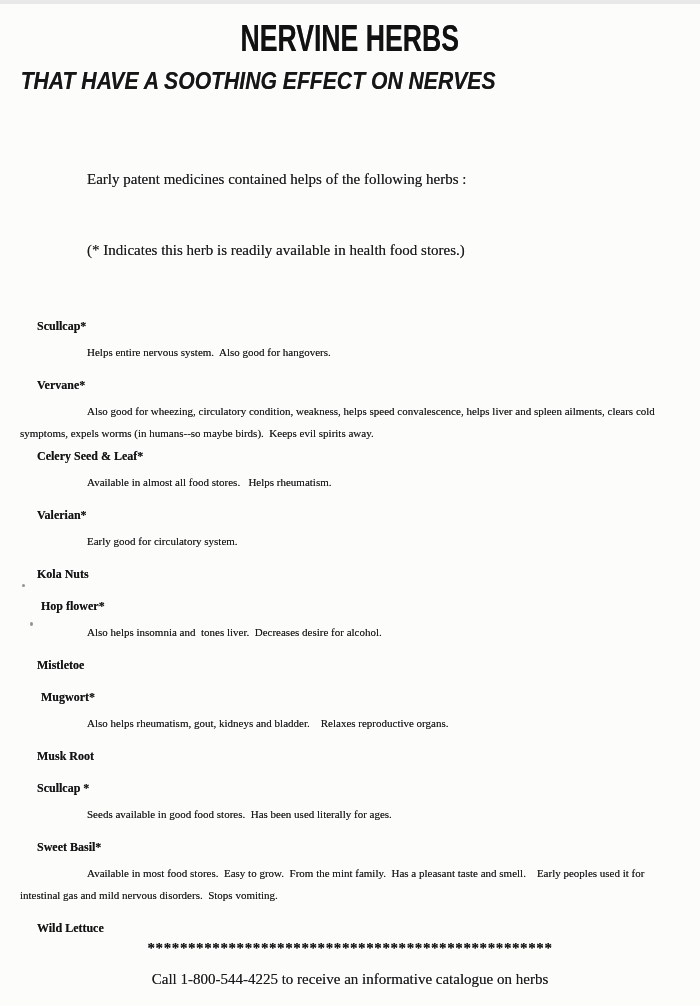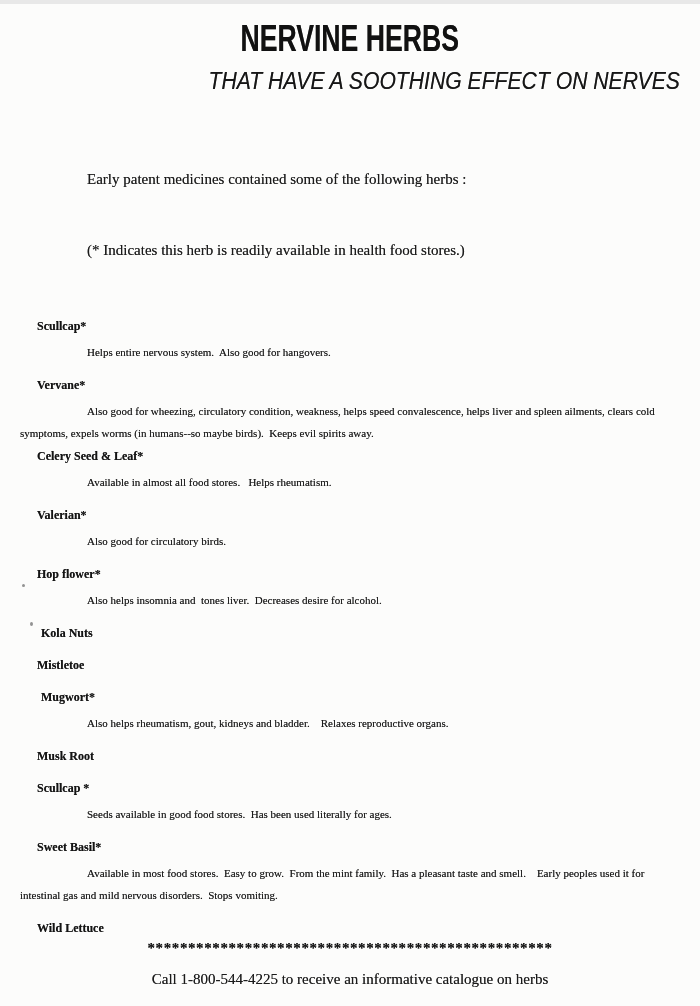--- a/index.html
+++ b/index.html
@@ -22,21 +22,21 @@
     display: inline-block;
     font-family: "Liberation Sans", sans-serif;
     font-weight: bold;
     font-size: 36px;
     line-height: 38px;
     letter-spacing: 0px;
     transform: scale(0.74, 1);
     transform-origin: 50% 50%;
     color: #111;
   }
-  .subtitle-wrap { text-align: right; margin-top: 10px; }
+  .subtitle-wrap { text-align: left; margin-top: 10px; font-weight: bold; }
   .doc-subtitle {
     display: inline-block;
     font-family: "Liberation Sans", sans-serif;
     font-style: italic;
     font-size: 23px;
     line-height: 26px;
     transform: scale(0.92, 1);
     transform-origin: 50% 50%;
     color: #161616;
   }
@@ -100,48 +100,48 @@
 <div class="page">
 
   <div class="title-wrap">
     <span class="doc-title">NERVINE HERBS</span>
   </div>
   <div class="subtitle-wrap">
     <span class="doc-subtitle">THAT HAVE A SOOTHING EFFECT ON NERVES</span>
   </div>
 
   <div class="intro">
-    <div class="line1">Early patent medicines contained some of the following herbs :</div>
+    <div class="line1">Early patent medicines contained helps of the following herbs :</div>
     <div class="line2">(* Indicates this herb is readily available in health food stores.)</div>
   </div>
 
   <div class="content">
     <div class="herb">
       <div class="herb-name">Scullcap*</div>
       <div class="herb-desc">Helps entire nervous system.  Also good for hangovers.</div>
     </div>
     <div class="herb">
       <div class="herb-name">Vervane*</div>
       <div class="herb-desc">Also good for wheezing, circulatory condition, weakness, helps speed convalescence, helps liver and spleen ailments, clears cold symptoms, expels worms (in humans--so maybe birds).  Keeps evil spirits away.</div>
     </div>
     <div class="herb">
       <div class="herb-name">Celery Seed &amp; Leaf*</div>
       <div class="herb-desc">Available in almost all food stores.   Helps rheumatism.</div>
     </div>
     <div class="herb">
       <div class="herb-name">Valerian*</div>
-      <div class="herb-desc">Also good for circulatory birds.</div>
+      <div class="herb-desc">Early good for circulatory system.</div>
+    </div>
+    <div class="herb">
+      <div class="herb-name">Kola Nuts</div>
+
     </div>
     <div class="herb">
       <div class="herb-name">Hop flower*</div>
       <div class="herb-desc">Also helps insomnia and  tones liver.  Decreases desire for alcohol.</div>
-    </div>
-    <div class="herb">
-      <div class="herb-name">Kola Nuts</div>
-
     </div>
     <div class="herb">
       <div class="herb-name">Mistletoe</div>
 
     </div>
     <div class="herb">
       <div class="herb-name">Mugwort*</div>
       <div class="herb-desc">Also helps rheumatism, gout, kidneys and bladder.    Relaxes reproductive organs.</div>
     </div>
     <div class="herb">

